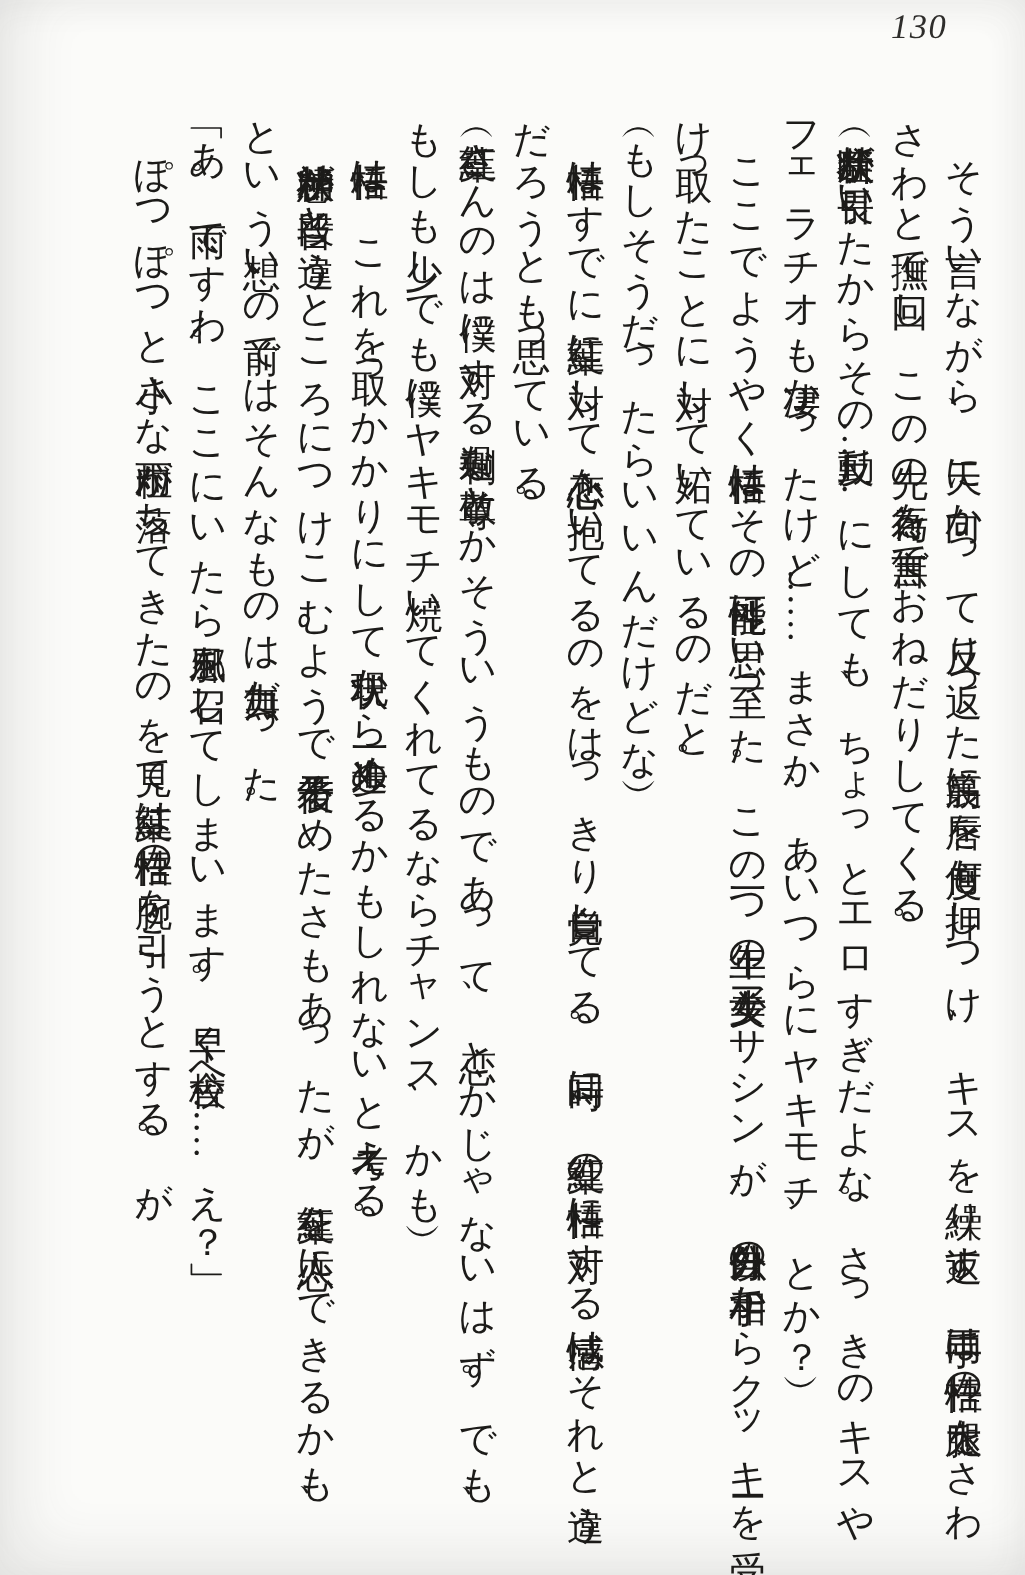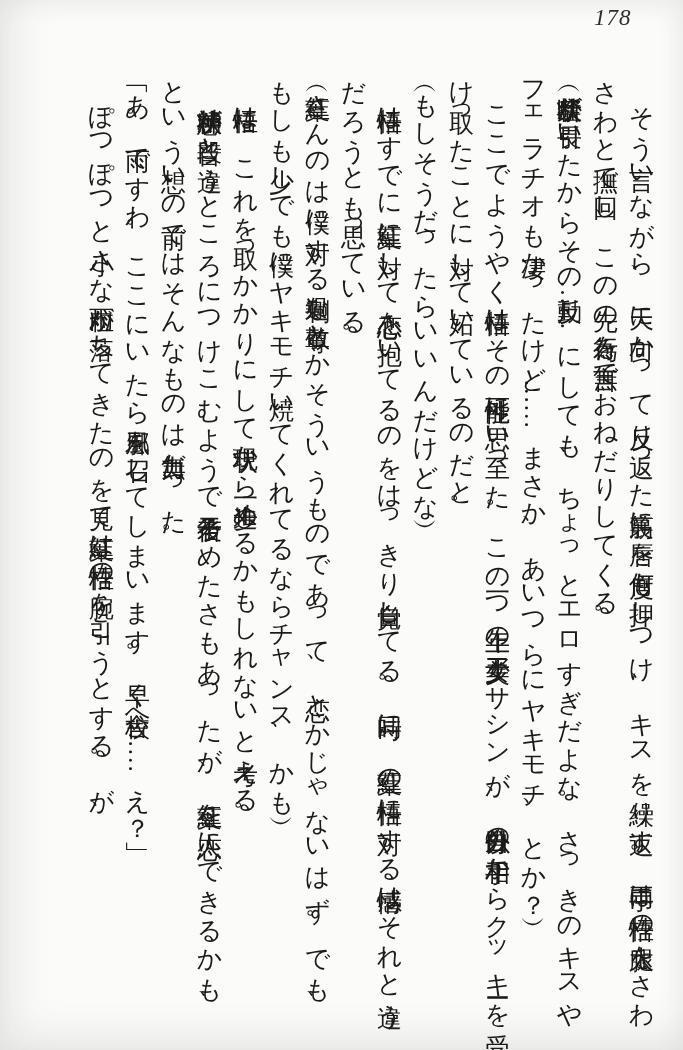--- a/index.html
+++ b/index.html
@@ -49,21 +49,21 @@
     text-indent: 1em;
   }
   .text-block p.indent-half {
     text-indent: 0.5em;
   }
 </style>
 </head>
 <body>
 
 <div class="page">
-  <div class="page-number">178</div>
+  <div class="page-number">130</div>
   <div class="text-block">
       <p class="para indent-full">そう言いながら、天に向かって反り返った裏筋に唇を何度も押しつけ、キスを繰り返す。両手は桂悟の太腿をさわさわと撫で回し、この先の行為を無言でおねだりしてくる。</p>
       <p class="para indent-half">（禁断症状が長引いたからその反動……にしても、ちょっとエロすぎだよな。さっきのキスやフェラチオも凄かったけど……まさか、あいつらにヤキモチ、とか？）</p>
       <p class="para indent-full">ここでようやく桂悟はその可能性に思い至った。この一つ年上の美少女アサシンが、自分以外の相手からクッキーを受け取ったことに対して妬いているのだと。</p>
       <p class="para indent-half">（もしそうだったらいいんだけどな）</p>
       <p class="para indent-full">桂悟はすでに紅葉に対して恋心を抱いてるのをはっきり自覚してる。同時に、紅葉の桂悟に対する感情はそれと違うだろうとも思っている。</p>
       <p class="para indent-half">（紅葉さんのは僕に対する過剰な尊敬とかそういうものであって、恋とかじゃないはず。でも、もしも少しでも僕にヤキモチ焼いてくれてるならチャンス、かも）</p>
       <p class="para indent-full">桂悟は、これを取っかかりにして現状から一歩進めるかもしれないと考える。</p>
       <p class="para indent-full">精神状態が普段と違うところにつけこむようで若干後ろめたさもあったが、紅葉を恋人にできるかも、という想いの前ではそんなものは無力だった。</p>
       <p class="para indent-half">「あ。雨ですわ。ここにいたら風邪を召してしまいます。早く校舎へ……え？」</p>

